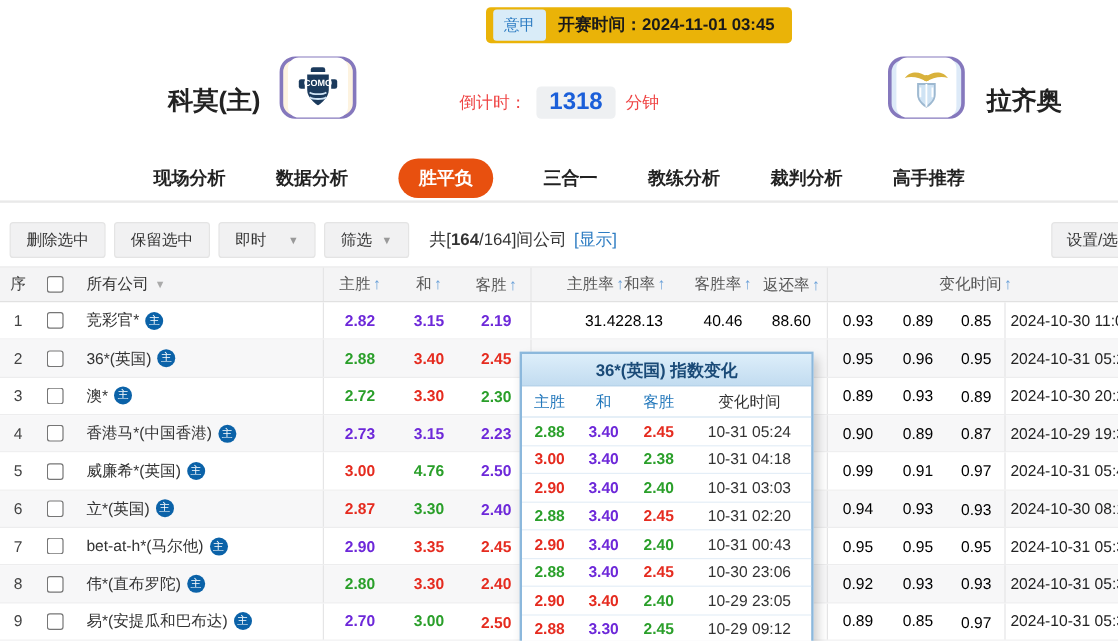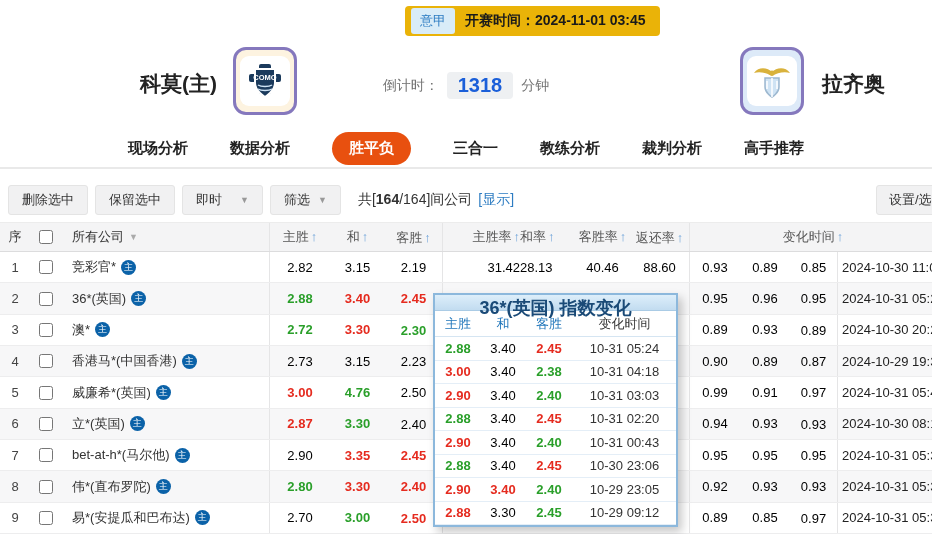--- a/index.html
+++ b/index.html
@@ -8,28 +8,28 @@
 
   
   .kickbar { position:absolute; left:405px; top:6px; height:30px; display:flex; align-items:center;
              background:#eab308; border-radius:4px; padding:0 14px 0 6px; gap:10px; }
   .league-badge { background:#d9ecf8; color:#2d7cc2; font-size:13px; padding:4px 9px; border-radius:3px; }
   .kick-text { font-size:14px; font-weight:700; color:#1a1a1a; white-space:nowrap; }
 
   
   .team-name-home { position:absolute; left:140px; top:70px; font-size:21px; font-weight:700; color:#222; }
   .team-name-away { position:absolute; left:822px; top:70px; font-size:21px; font-weight:700; color:#222; }
-  .logo-box { position:absolute; top:47px; width:64px; height:68px; border:3px solid #8578bd; border-radius:13px;
+  .logo-box { position:absolute; top:47px; width:64px; height:52px; border:3px solid #8578bd; border-radius:13px;
               display:flex; align-items:center; justify-content:center; }
   .logo-home { left:233px; background:#fdf3e0; }
   .logo-away { left:740px; background:#ddeaf8; }
   .logo-inner { width:50px; height:50px; background:#fff; border-radius:9px; display:flex; align-items:center; justify-content:center; }
 
   .countdown { position:absolute; left:0; right:0; top:72px; display:flex; justify-content:center; align-items:center; gap:8px; }
-  .cd-label, .cd-unit { font-size:14px; color:#737373; }
+  .cd-label, .cd-unit { font-size:14px; color:#ef4444; }
   .cd-value { background:#eef0f2; border-radius:4px; padding:2px 11px; color:#1b5fd9; font-size:20px; font-weight:700; }
 
   
   .tabs { position:absolute; left:0; right:0; top:132px; height:33px; display:flex; justify-content:center; align-items:center; gap:42px; }
   .tab { font-size:15px; font-weight:700; color:#222; cursor:pointer; white-space:nowrap; }
   .tab.active { background:#e8500f; color:#fff; border-radius:17px; padding:7px 17px; }
   .tab-divider { position:absolute; left:0; right:0; top:167px; height:2px; background:#e9e9e9; }
 
   
   .toolbar { position:absolute; left:8px; top:185px; height:30px; display:flex; align-items:center; gap:7px; }
@@ -67,26 +67,26 @@
   .c-r4 { width:60px; text-align:center; height:100%; line-height:31.35px; border-right:1px solid #e5e5e6; }
   .t-head .c-r4 { line-height:30px; }
   .c-k1 { width:50px; text-align:center; }
   .c-k2 { width:50px; text-align:center; }
   .c-k3 { width:48px; text-align:center; height:100%; line-height:31.35px; border-right:1px solid #e5e5e6; }
   .c-kh { width:148px; text-align:center; height:100%; line-height:30px; border-right:1px solid #e5e5e6; }
   .c-time { flex:1; padding-left:4px; white-space:nowrap; overflow:hidden; color:#222; }
   .t-head .c-time { text-align:center; color:#555; }
   .red   { color:#e52b1f; font-weight:700; }
   .green { color:#2a9f2a; font-weight:700; }
-  .black { color:#000000; }
+  .black { color:#6d28d9;font-weight:bold; }
 
   
   .popup { position:absolute; left:433px; top:293px; width:245px; background:#fff;
            border:2px solid #8cb8dc; box-shadow:4px 5px 9px rgba(0,0,0,.22); z-index:10; }
-  .p-title { height:16px; line-height:27px; text-align:center; font-size:18px; font-weight:700; color:#1a4a77;
+  .p-title { height:27px; line-height:27px; text-align:center; font-size:14px; font-weight:700; color:#1a4a77;
              background:linear-gradient(#ddeefa,#c2dcf0); border-bottom:1px solid #aacbe5; }
   .p-head { display:flex; align-items:center; height:26px; font-size:13px; color:#2277bb; border-bottom:1px solid #d5e5f2; }
   .p-row { display:flex; align-items:center; height:23.5px; font-size:13px; border-bottom:1px solid #e4eef7; }
   .pc1 { width:46px; text-align:center; }
   .pc2 { width:44px; text-align:center; }
   .pc3 { width:48px; text-align:center; }
   .pc4 { flex:1; text-align:center; color:#333; white-space:nowrap; }
 </style>
 </head>
 <body>

